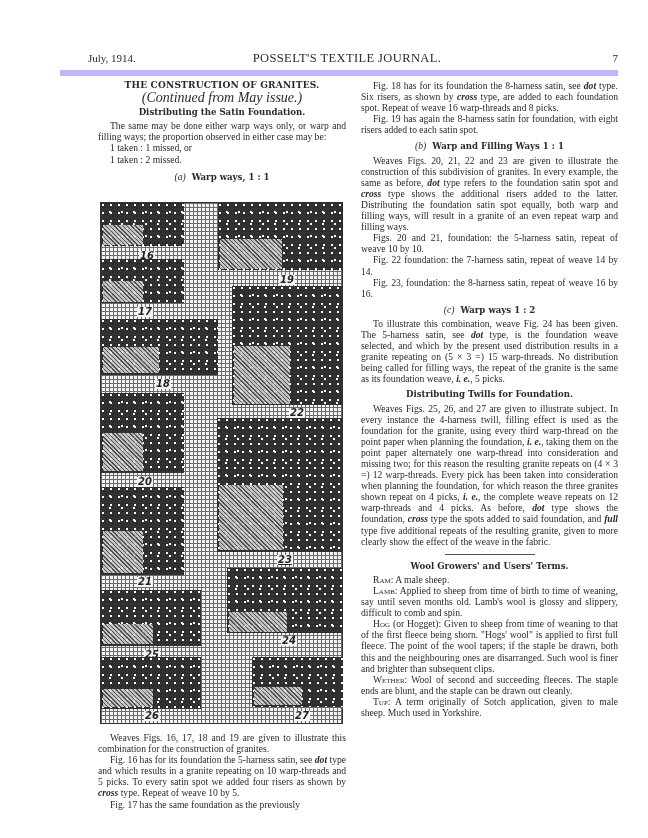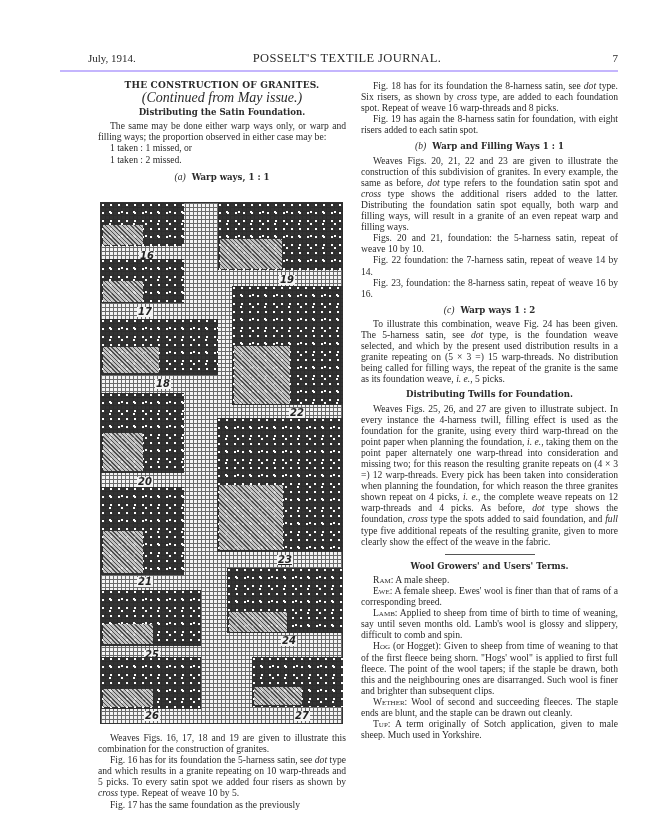--- a/index.html
+++ b/index.html
@@ -1,35 +1,35 @@
 <!DOCTYPE html>
 <html><head>
 <meta charset="utf-8">
 <style>
   html, body { margin: 0; padding: 0; background: #ffffff; }
   body { width: 648px; height: 838px; position: relative; overflow: hidden;
          font-family: "Liberation Serif", "DejaVu Serif", serif; color: #2a2a2a; }
   .header { position: absolute; top: 50px; left: 60px; width: 558px; height: 20px;
-            border-bottom: 2px solid #c4b5fd; }
+            border-bottom: 6px solid #c4b5fd; }
   .hdr-date { position: absolute; left: 28px; top: 2px; font-size: 11px; }
   .hdr-title { position: absolute; left: 16px; right: 0; top: 1px; text-align: center; font-size: 12.5px; letter-spacing: 0.4px; }
   .hdr-page { position: absolute; right: 0; top: 2px; font-size: 11px; }
   .col { position: absolute; font-size: 9.6px; line-height: 11.1px; text-align: justify; }
   .col-left { left: 98px; width: 248px; }
   .col-right { left: 361px; width: 257px; top: 80px; }
   .title { font-family: "DejaVu Serif", serif; font-weight: bold; font-size: 9px; text-align: center; margin: 0; letter-spacing: 0.2px; }
   .subtitle { font-style: italic; text-align: center; font-size: 14px; margin: 1px 0 4px 0; }
   .sec { font-family: "DejaVu Serif", serif; font-weight: bold; font-size: 8.6px; text-align: center; margin: 4px 0 2px 0; }
   .sec .pre { font-family: "Liberation Serif", serif; font-weight: normal; font-style: italic; font-size: 9.6px; margin-right: 6px; }
   p { margin: 0; text-indent: 12px; }
   p.noind { text-indent: 0; }
   .list-item { padding-left: 12px; }
   .rule { width: 90px; margin: 7px auto 6px auto; border-top: 1px solid #555; }
   .sc { font-variant: small-caps; }
-  em { font-style: italic; }
+  em { font-style: italic; font-weight: bold; }
   #diagram { position: absolute; left: 100px; top: 202px; width: 243px; height: 522px;
              border: 1px solid #333; box-sizing: border-box;
              background-color: #f4f4f4;
              background-image:
                linear-gradient(#6a6a6a 1px, transparent 1px),
                linear-gradient(90deg, #6a6a6a 1px, transparent 1px);
              background-size: 4px 4px; }
   .blk { position: absolute; background-color: #333;
          background-image:
            radial-gradient(circle at 25% 25%, #fff 0.9px, transparent 1.2px),
@@ -148,18 +148,17 @@
     <span class="pre">(c)</span><span>Warp ways 1 : 2</span>
   </div>
   <p>To illustrate this combination, weave Fig. 24 has been given. The 5-harness satin, see <em>dot</em> type, is the foundation weave selected, and which by the present used distribution results in a granite repeating on (5 × 3 =) 15 warp-threads. No distribution being called for filling ways, the repeat of the granite is the same as its foundation weave, <em>i. e.</em>, 5 picks.</p>
   <div class="sec" style="margin-top:5px;">Distributing Twills for Foundation.</div>
   <p>Weaves Figs. 25, 26, and 27 are given to illustrate subject. In every instance the 4-harness twill, filling effect is used as the foundation for the granite, using every third warp-thread on the point paper when planning the foundation, <em>i. e.</em>, taking them on the point paper alternately one warp-thread into consideration and missing two; for this reason the resulting granite repeats on (4 × 3 =) 12 warp-threads. Every pick has been taken into consideration when planning the foundation, for which reason the three granites shown repeat on 4 picks, <em>i. e.</em>, the complete weave repeats on 12 warp-threads and 4 picks. As before, <em>dot</em> type shows the foundation, <em>cross</em> type the spots added to said foundation, and <em>full</em> type five additional repeats of the resulting granite, given to more clearly show the effect of the weave in the fabric.</p>
 
   <div class="rule"></div>
 
   <div class="sec">Wool Growers' and Users' Terms.</div>
   <p><span class="sc">Ram</span><span>: A male sheep.</span></p>
-  <p><span class="sc">Ewe</span><span>: A female sheep. Ewes' wool is finer than that of rams of a corresponding breed.</span></p>
   <p><span class="sc">Lamb</span><span>: Applied to sheep from time of birth to time of weaning, say until seven months old. Lamb's wool is glossy and slippery, difficult to comb and spin.</span></p>
   <p><span class="sc">Hog</span><span> (or Hogget): Given to sheep from time of weaning to that of the first fleece being shorn. "Hogs' wool" is applied to first full fleece. The point of the wool tapers; if the staple be drawn, both this and the neighbouring ones are disarranged. Such wool is finer and brighter than subsequent clips.</span></p>
   <p><span class="sc">Wether</span><span>: Wool of second and succeeding fleeces. The staple ends are blunt, and the staple can be drawn out cleanly.</span></p>
   <p><span class="sc">Tup</span><span>: A term originally of Sotch application, given to male sheep. Much used in Yorkshire.</span></p>
 </div>
 
 </body></html>

